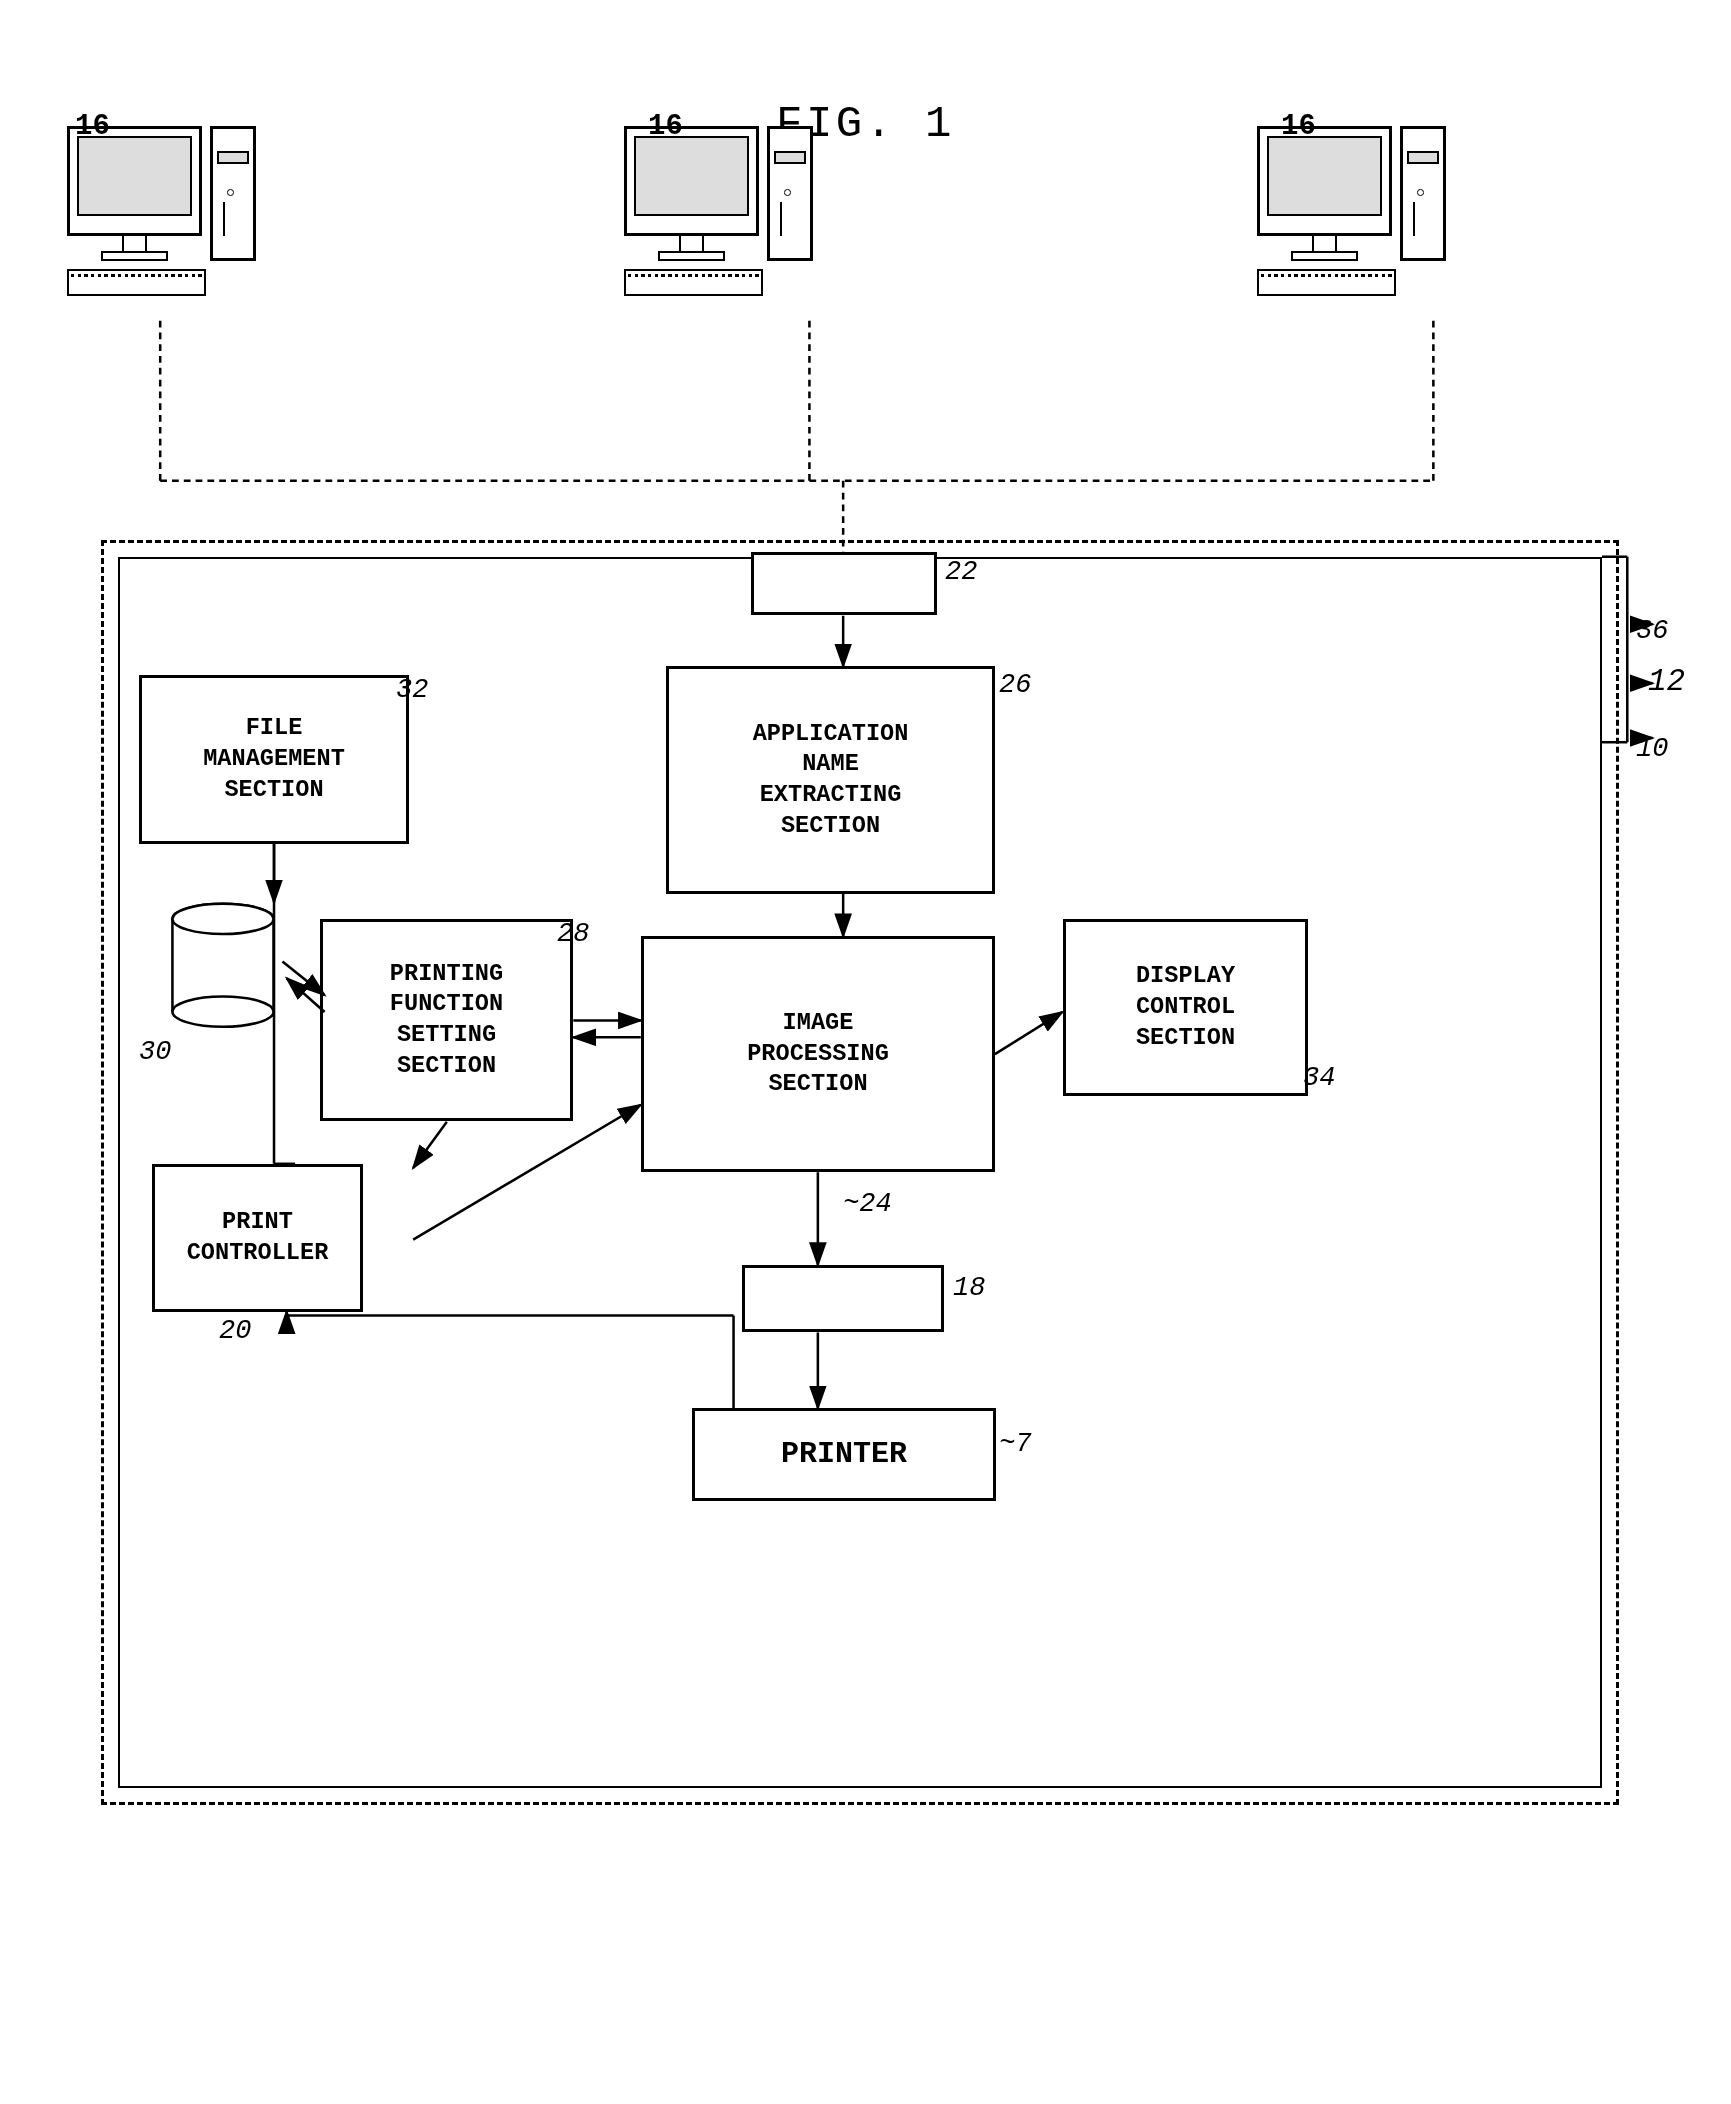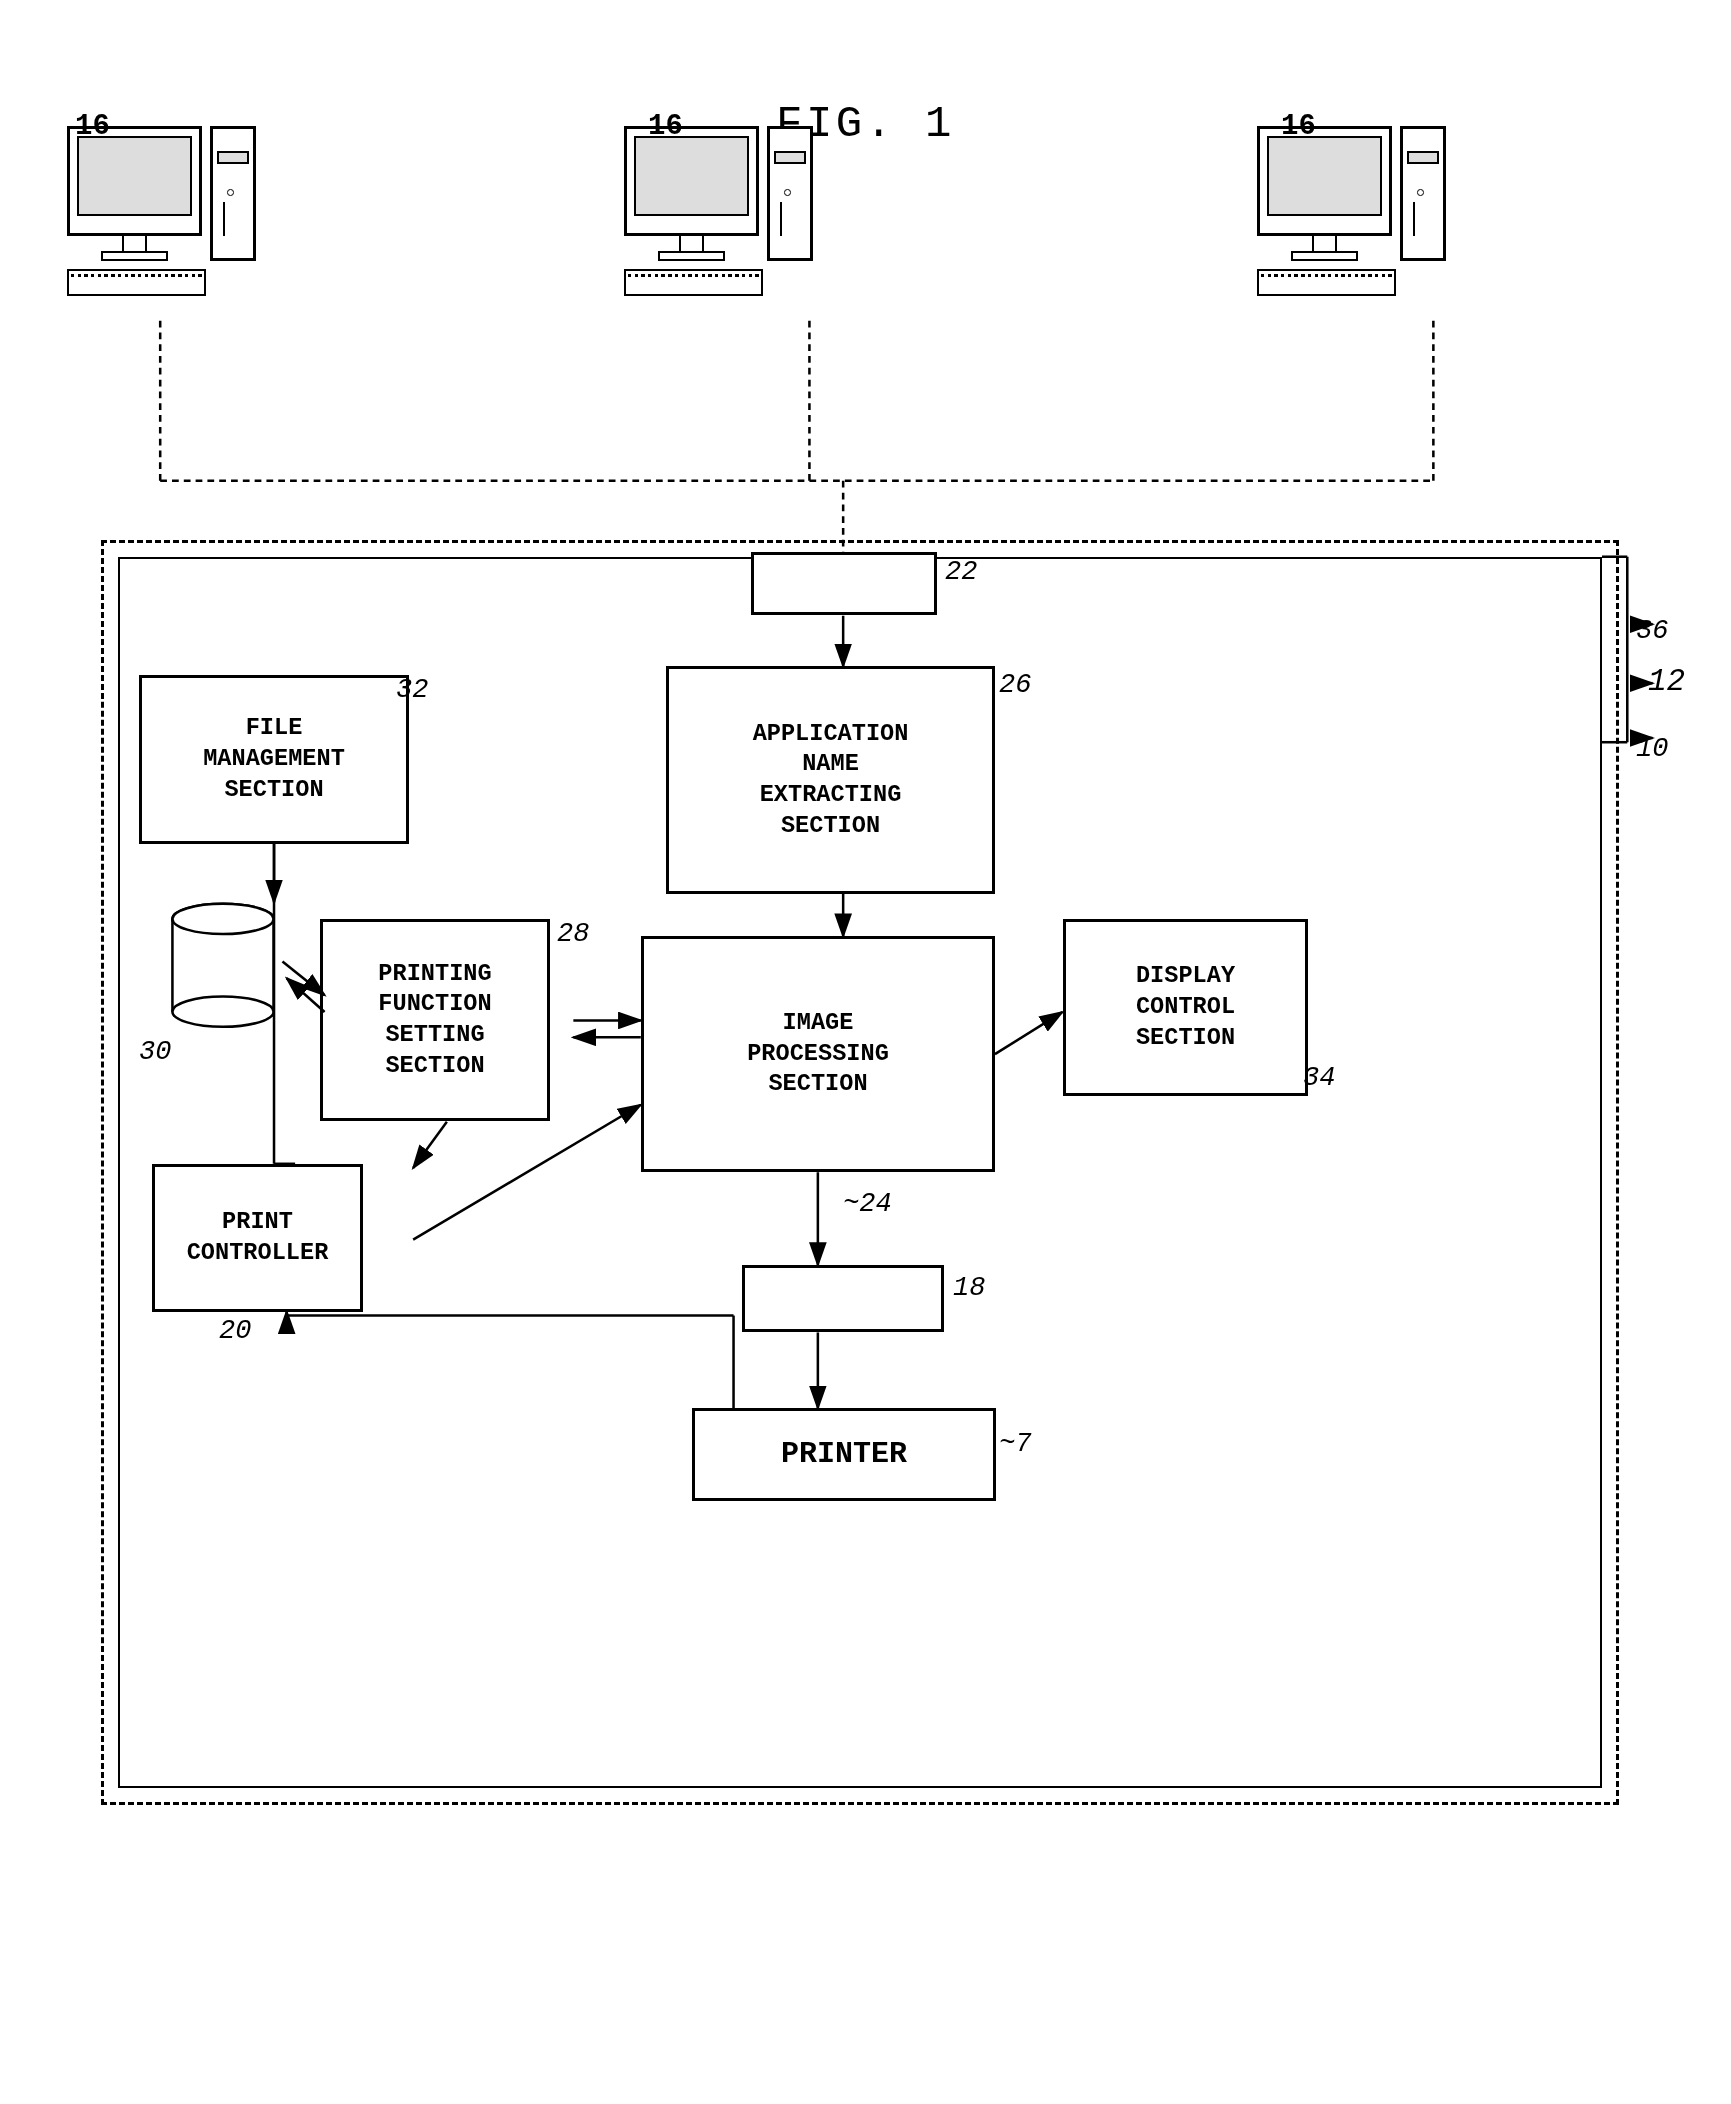--- a/index.html
+++ b/index.html
@@ -246,21 +246,21 @@
 <svg style="position:absolute; left:164px; top:902px;" width="118" height="135" viewBox="0 0 140 160">
   <ellipse cx="70" cy="20" rx="60" ry="18" fill="white" stroke="black" stroke-width="3"></ellipse>
   <rect x="10" y="20" width="120" height="110" fill="white" stroke="none"></rect>
   <line x1="10" y1="20" x2="10" y2="130" stroke="black" stroke-width="3"></line>
   <line x1="130" y1="20" x2="130" y2="130" stroke="black" stroke-width="3"></line>
   <ellipse cx="70" cy="130" rx="60" ry="18" fill="white" stroke="black" stroke-width="3"></ellipse>
   <ellipse cx="70" cy="20" rx="60" ry="18" fill="white" stroke="black" stroke-width="3"></ellipse>
 </svg>
 <div class="ref-num" style="left:139px; top:1037px;">30</div>
 
-<div class="block" style="left:320px; top:919px; width:230px; height:202px;">
+<div class="block" style="left:320px; top:919px; width:253px; height:202px;">
   PRINTING<br>FUNCTION<br>SETTING<br>SECTION
 </div>
 <div class="ref-num" style="left:557px; top:919px;">28</div>
 
 <div class="block" style="left:641px; top:936px; width:354px; height:236px;">
   IMAGE<br>PROCESSING<br>SECTION
 </div>
 <div class="ref-num" style="left:843px; top:1189px;">~24</div>
 
 <div class="block" style="left:152px; top:1164px; width:211px; height:148px;">

